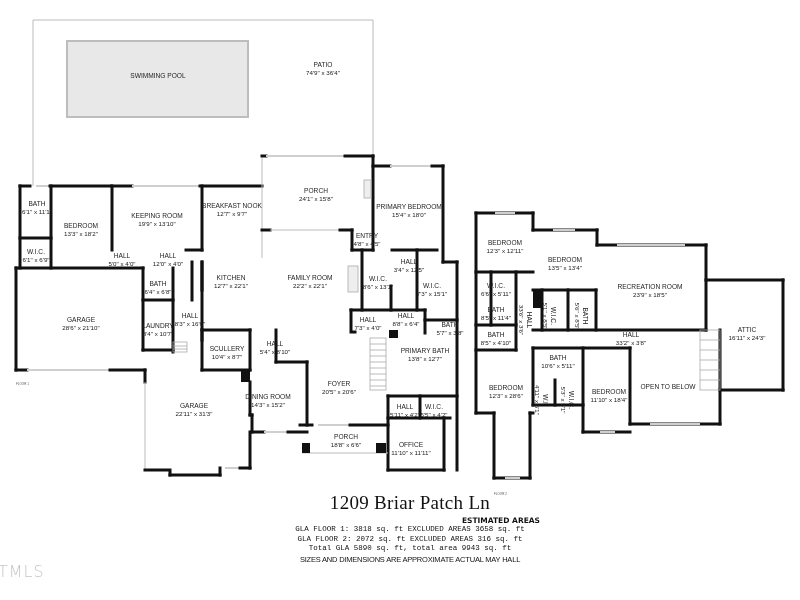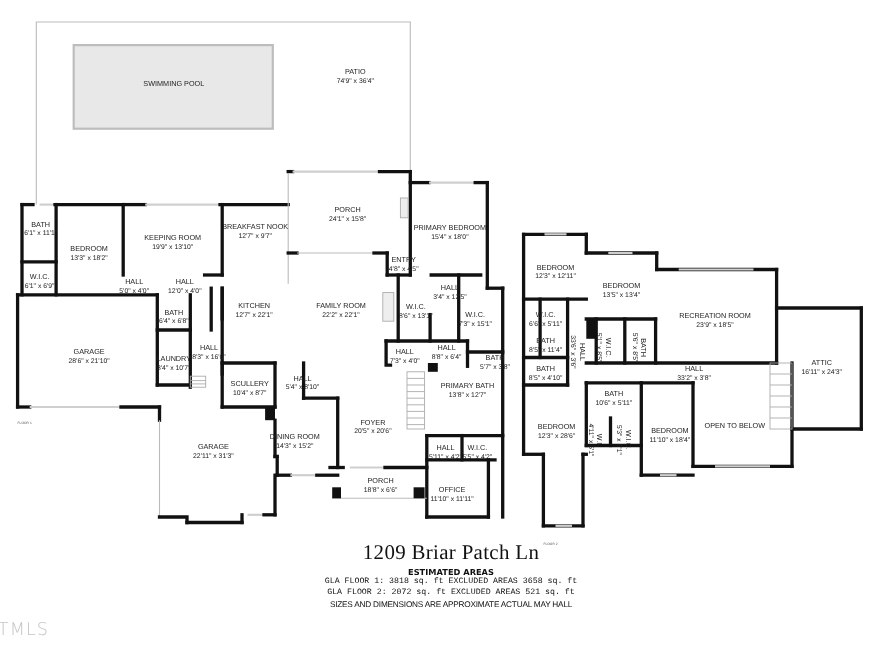--- a/index.html
+++ b/index.html
@@ -9,21 +9,21 @@
   .thin{stroke:#bbb;stroke-width:1;fill:none;}
   .win{stroke:#cfcfcf;stroke-width:2;}
   .pool{fill:#e8e8e8;stroke:#bdbdbd;stroke-width:2;}
   .rlabel{font-family:"Liberation Sans",sans-serif;font-size:6.6px;fill:#222;text-anchor:middle;}
   .rdim{font-family:"Liberation Sans",sans-serif;font-size:6.2px;fill:#222;text-anchor:middle;}
   .floortag{font-family:"Liberation Sans",sans-serif;font-size:3px;fill:#555;}
   .stairs line{stroke:#aaa;stroke-width:0.8;}
   .block{fill:#111;}
   .info{position:absolute;left:280px;top:492px;width:260px;text-align:center;color:#111;}
   .addr{font-family:Liberation Serif, serif;font-size:19px;line-height:22px;letter-spacing:0.3px;}
-  .est-title{font-family:"DejaVu Sans",sans-serif;font-weight:bold;font-size:7.5px;margin-top:2px;}
+  .est-title{font-family:"DejaVu Sans",sans-serif;font-weight:bold;font-size:7.5px;margin-top:2px;text-align:right;}
   .est-line{font-family:Liberation Mono, monospace;font-size:7.5px;line-height:9.5px;}
   .disclaimer{font-family:"Liberation Sans",sans-serif;font-size:7.5px;margin-top:1px;letter-spacing:-0.2px;}
   .mls{position:absolute;left:-2px;top:562px;font-family:"DejaVu Sans",sans-serif;font-size:16px;color:#c4c4c4;font-weight:200;letter-spacing:1px;}
 </style>
 </head>
 <body>
 
 <svg id="plan" viewBox="0 0 800 600" xmlns="http://www.w3.org/2000/svg">
 
   <g>
@@ -406,17 +406,18 @@
         <text class="rlabel" x="569" y="400">W.I.C.</text>
         <text class="rdim" x="569" y="408">5'3" x 5'1"</text>
       </g>
     </g>
 </svg>
 
 <div class="info">
   <div class="addr">1209 Briar Patch Ln</div>
   <div class="est-title">ESTIMATED AREAS</div>
   <div class="est-line">GLA FLOOR 1: 3818 sq. ft EXCLUDED AREAS 3658 sq. ft</div>
-  <div class="est-line">GLA FLOOR 2: 2072 sq. ft EXCLUDED AREAS 521 sq. ft</div>
+  <div class="est-line">GLA FLOOR 2: 2072 sq. ft EXCLUDED AREAS 316 sq. ft</div>
+  <div class="est-line">Total GLA 5890 sq. ft, total area 9943 sq. ft</div>
   <div class="disclaimer">SIZES AND DIMENSIONS ARE APPROXIMATE ACTUAL MAY HALL</div>
 </div>
 
 <div class="mls">TMLS</div>
 
 </body></html>

